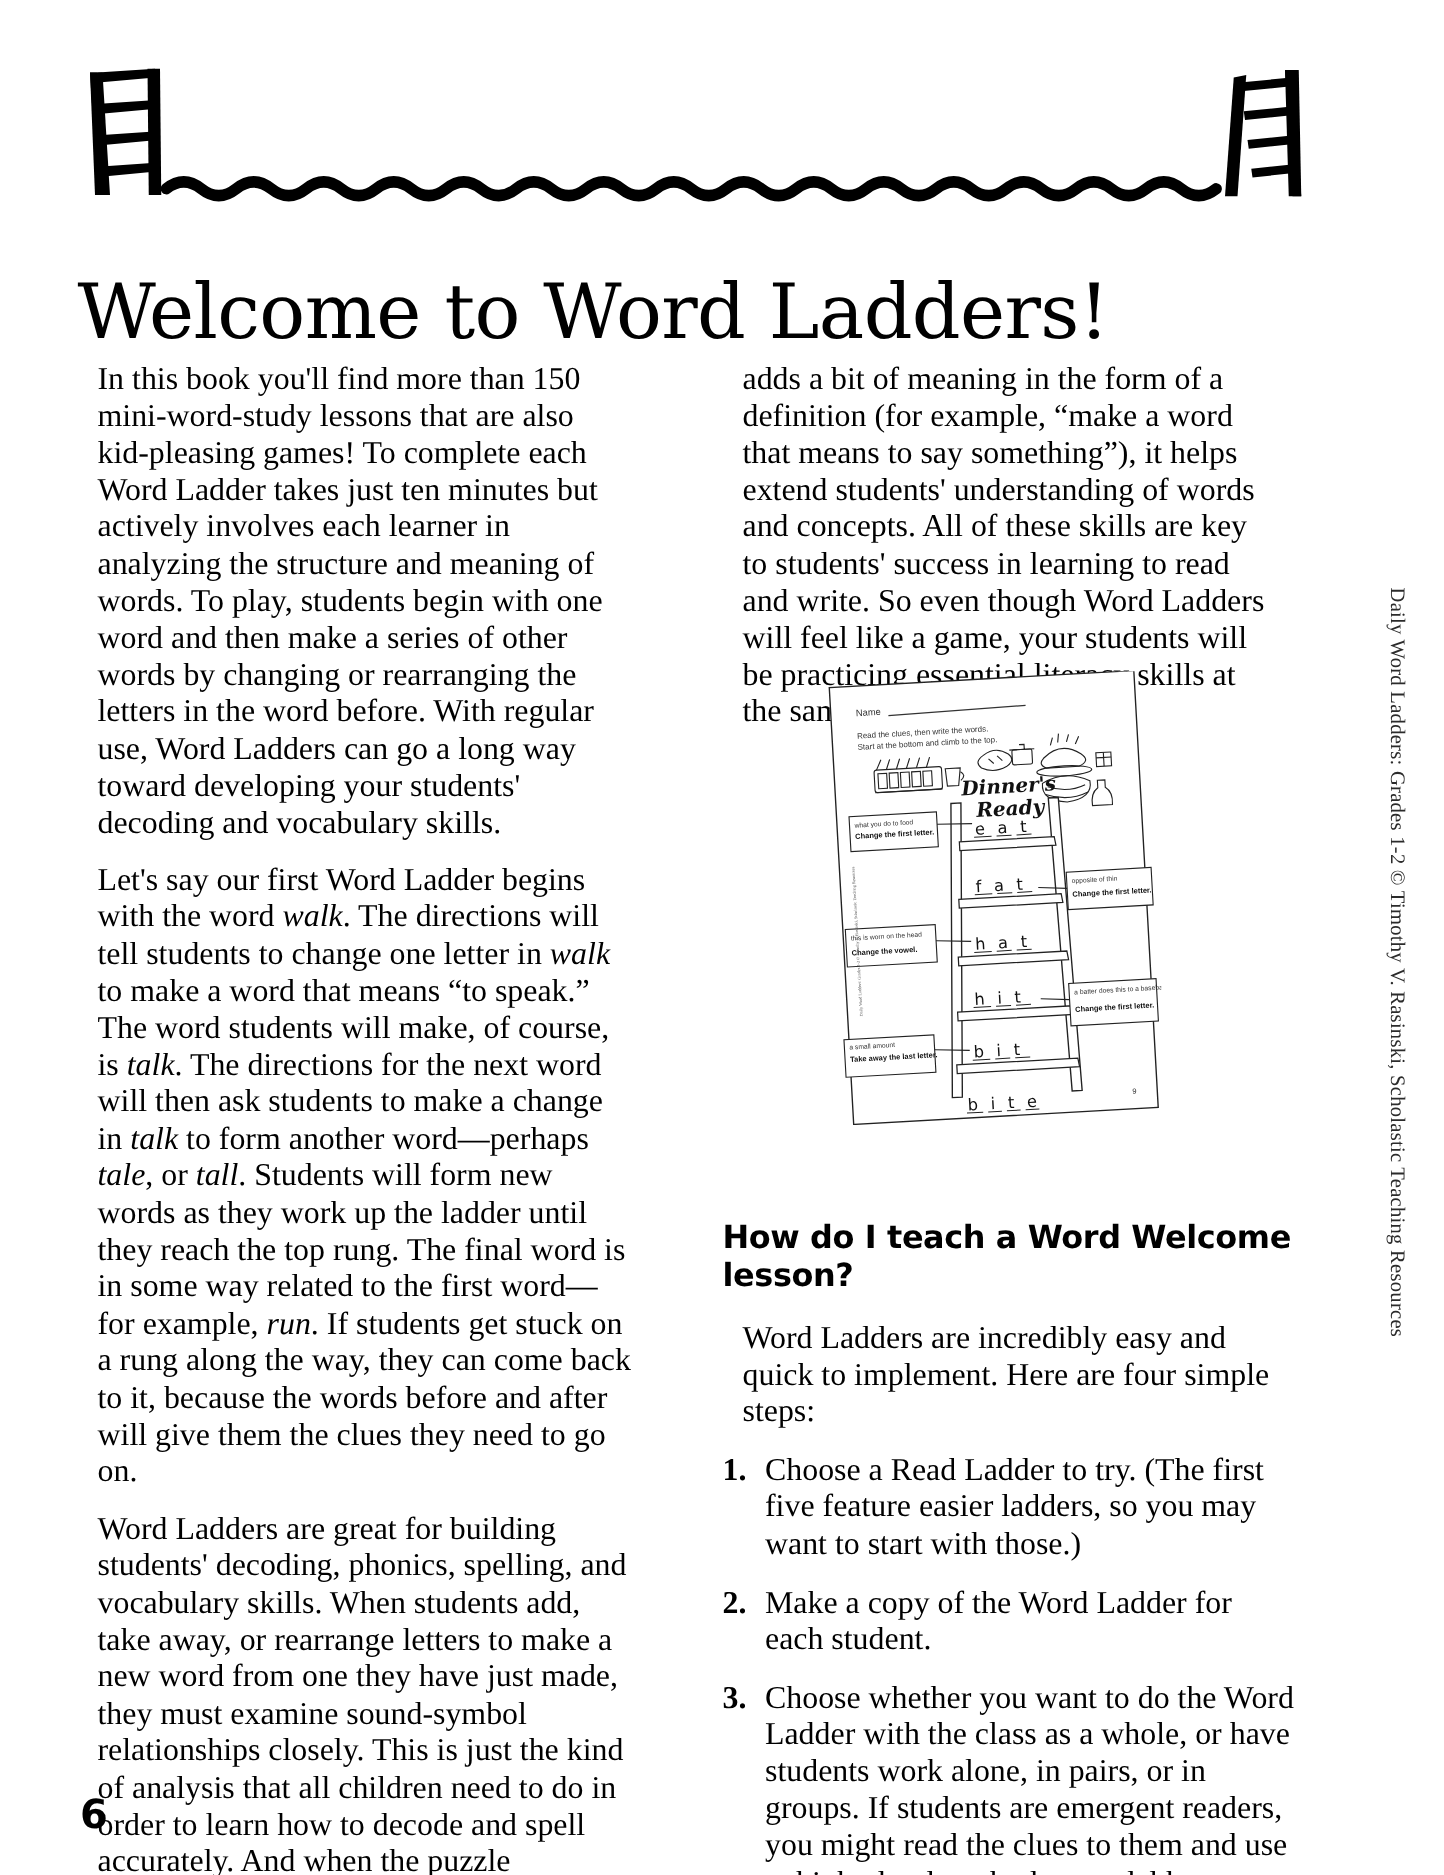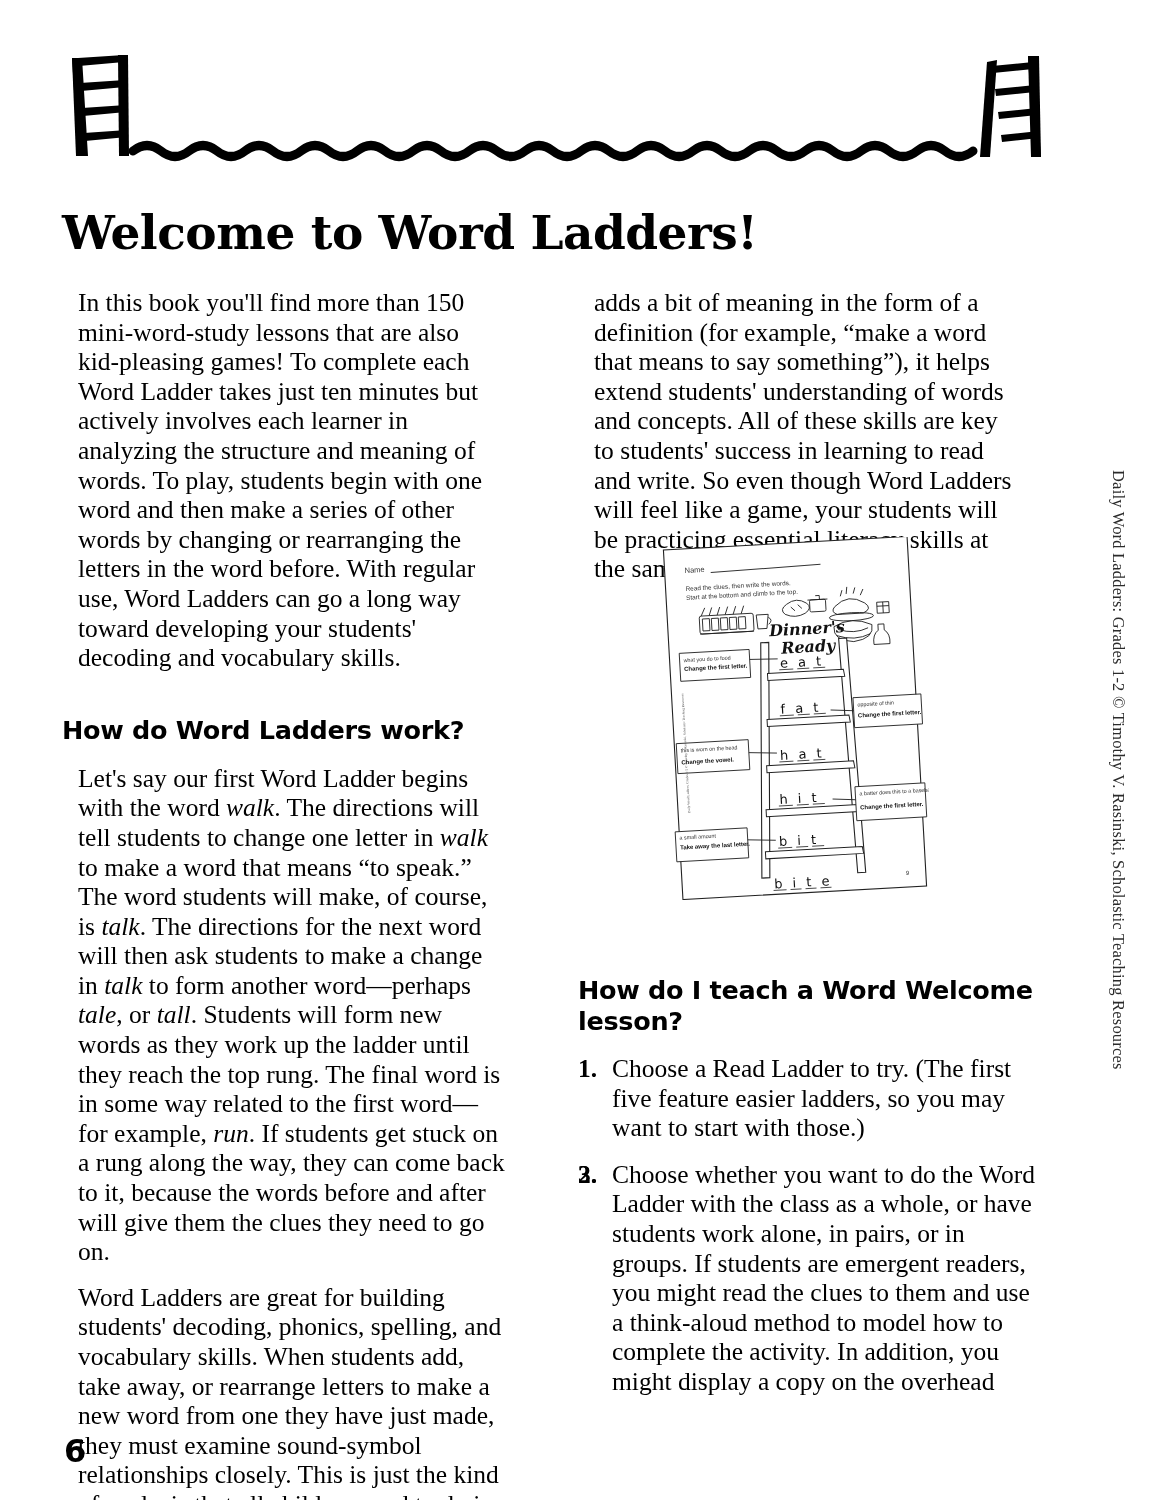--- a/index.html
+++ b/index.html
@@ -23,22 +23,22 @@
     width: 1155px; height: 170px;
   }
 
   
   #page-title {
     position: absolute;
     left: 62px;
     top: 178px;
     width: 1030px;
     font-family: "DejaVu Serif", serif;
-    font-weight: 700;
-    font-size: 47px;
+    font-weight: 400;
+    font-size: 61px;
     letter-spacing: -0.5px;
     line-height: 1.0;
     white-space: nowrap;
   }
 
   
   #columns {
     position: absolute;
     left: 62px;
     top: 272px;
@@ -160,40 +160,41 @@
   </svg>
 </div>
 
 <h1 id="page-title">Welcome to Word Ladders!</h1>
 
 <div id="columns">
 
   <div class="col" id="col-left">
     <p class="body-text">In this book you'll find more than 150 mini-word-study lessons that are also kid-pleasing games! To complete each Word Ladder takes just ten minutes but actively involves each learner in analyzing the structure and meaning of words. To play, students begin with one word and then make a series of other words by changing or rearranging the letters in the word before. With regular use, Word Ladders can go a long way toward developing your students' decoding and vocabulary skills.</p>
 
-    <h2 class="section-heading">How do Word Ladders work?</h2>
     <p class="body-text"><span>Let's say our first Word Ladder begins with the word </span><span class="it" style="font-style: italic;">walk</span><span>. The directions will tell students to change one letter in </span><span class="it" style="font-style: italic;">walk</span><span> to make a word that means “to speak.” The word students will make, of course, is </span><span class="it" style="font-style: italic;">talk</span><span>. The directions for the next word will then ask students to make a change in </span><span class="it" style="font-style: italic;">talk</span><span> to form another word—perhaps </span><span class="it" style="font-style: italic;">tale</span><span>, or </span><span class="it" style="font-style: italic;">tall</span><span>. Students will form new words as they work up the ladder until they reach the top rung. The final word is in some way related to the first word—for example, </span><span class="it" style="font-style: italic;">run</span><span>. If students get stuck on a rung along the way, they can come back to it, because the words before and after will give them the clues they need to go on.</span></p>
 
     <p class="body-text">Word Ladders are great for building students' decoding, phonics, spelling, and vocabulary skills. When students add, take away, or rearrange letters to make a new word from one they have just made, they must examine sound-symbol relationships closely. This is just the kind of analysis that all children need to do in order to learn how to decode and spell accurately. And when the puzzle</p>
   </div>
 
   <div class="col" id="col-right">
     <p class="body-text">adds a bit of meaning in the form of a definition (for example, “make a word that means to say something”), it helps extend students' understanding of words and concepts. All of these skills are key to students' success in learning to read and write. So even though Word Ladders will feel like a game, your students will be practicing essential literacy skills at the same time!</p>
 
     <div style="height:375px"></div>
 
     <h2 class="section-heading" style="padding-top:0">How do I teach a Word Welcome lesson?</h2>
+    <p class="body-text">Word Ladders are incredibly easy and quick to implement. Here are four simple steps:</p>
 
     <ol class="steps">
       <li>
         <span class="num">1.</span>
         <span>Choose a Read Ladder to try. (The first five feature easier ladders, so you may want to start with those.)</span>
       </li>
       <li>
         <span class="num">2.</span>
+        <span>Make a copy of the Word Ladder for each student.</span>
       </li>
       <li>
         <span class="num">3.</span>
         <span>Choose whether you want to do the Word Ladder with the class as a whole, or have students work alone, in pairs, or in groups. If students are emergent readers, you might read the clues to them and use a think-aloud method to model how to complete the activity. In addition, you might display a copy on the overhead</span>
       </li>
     </ol>
   </div>
 </div>
 
 <div id="worksheet-figure">

